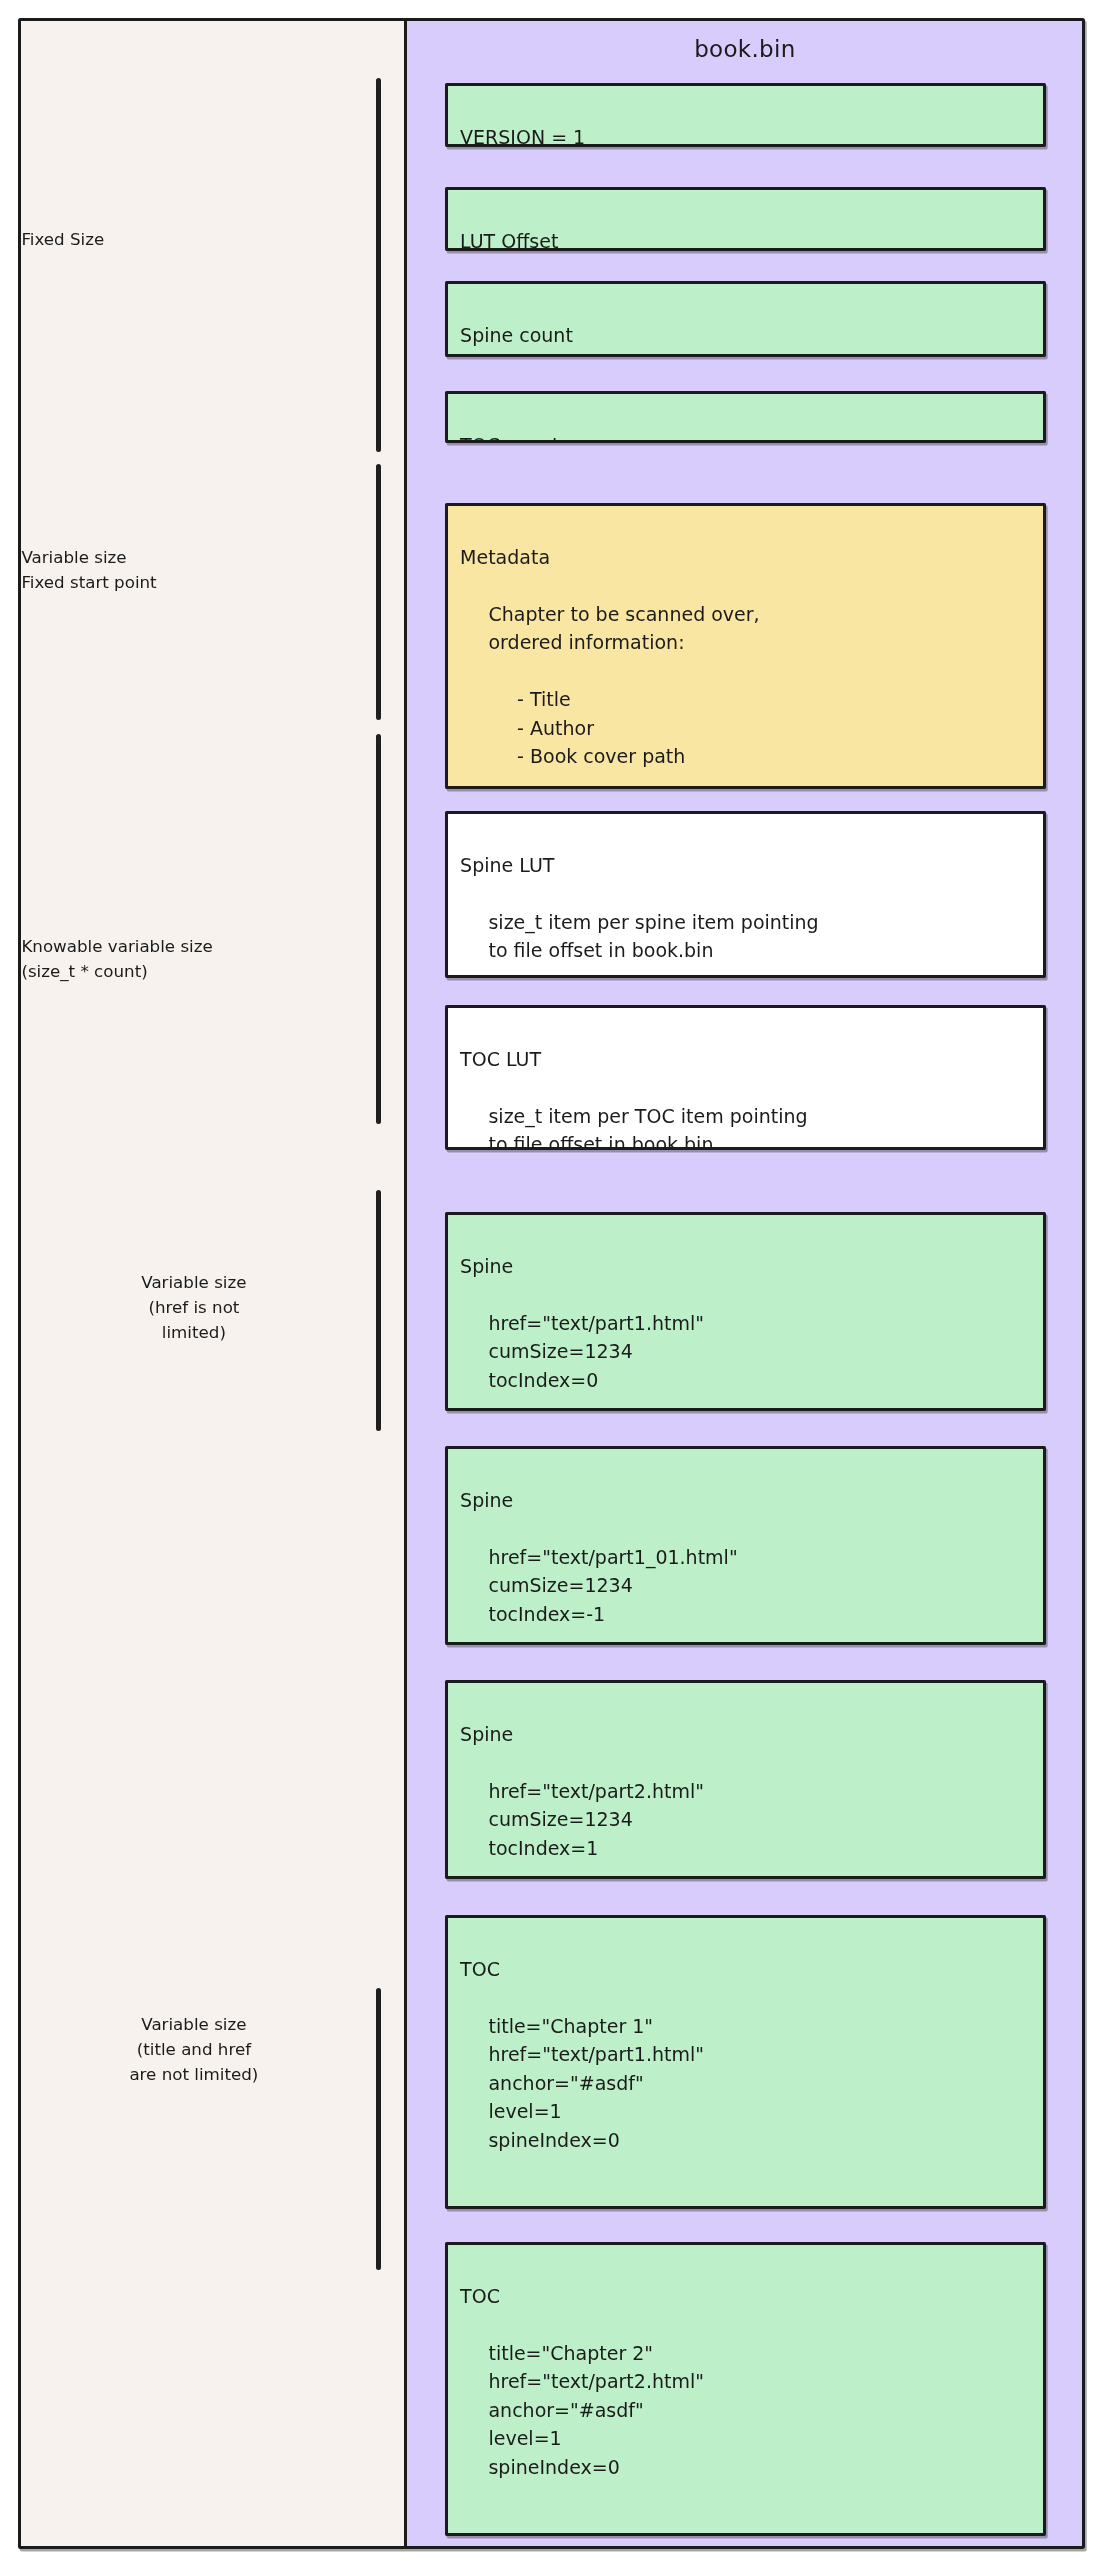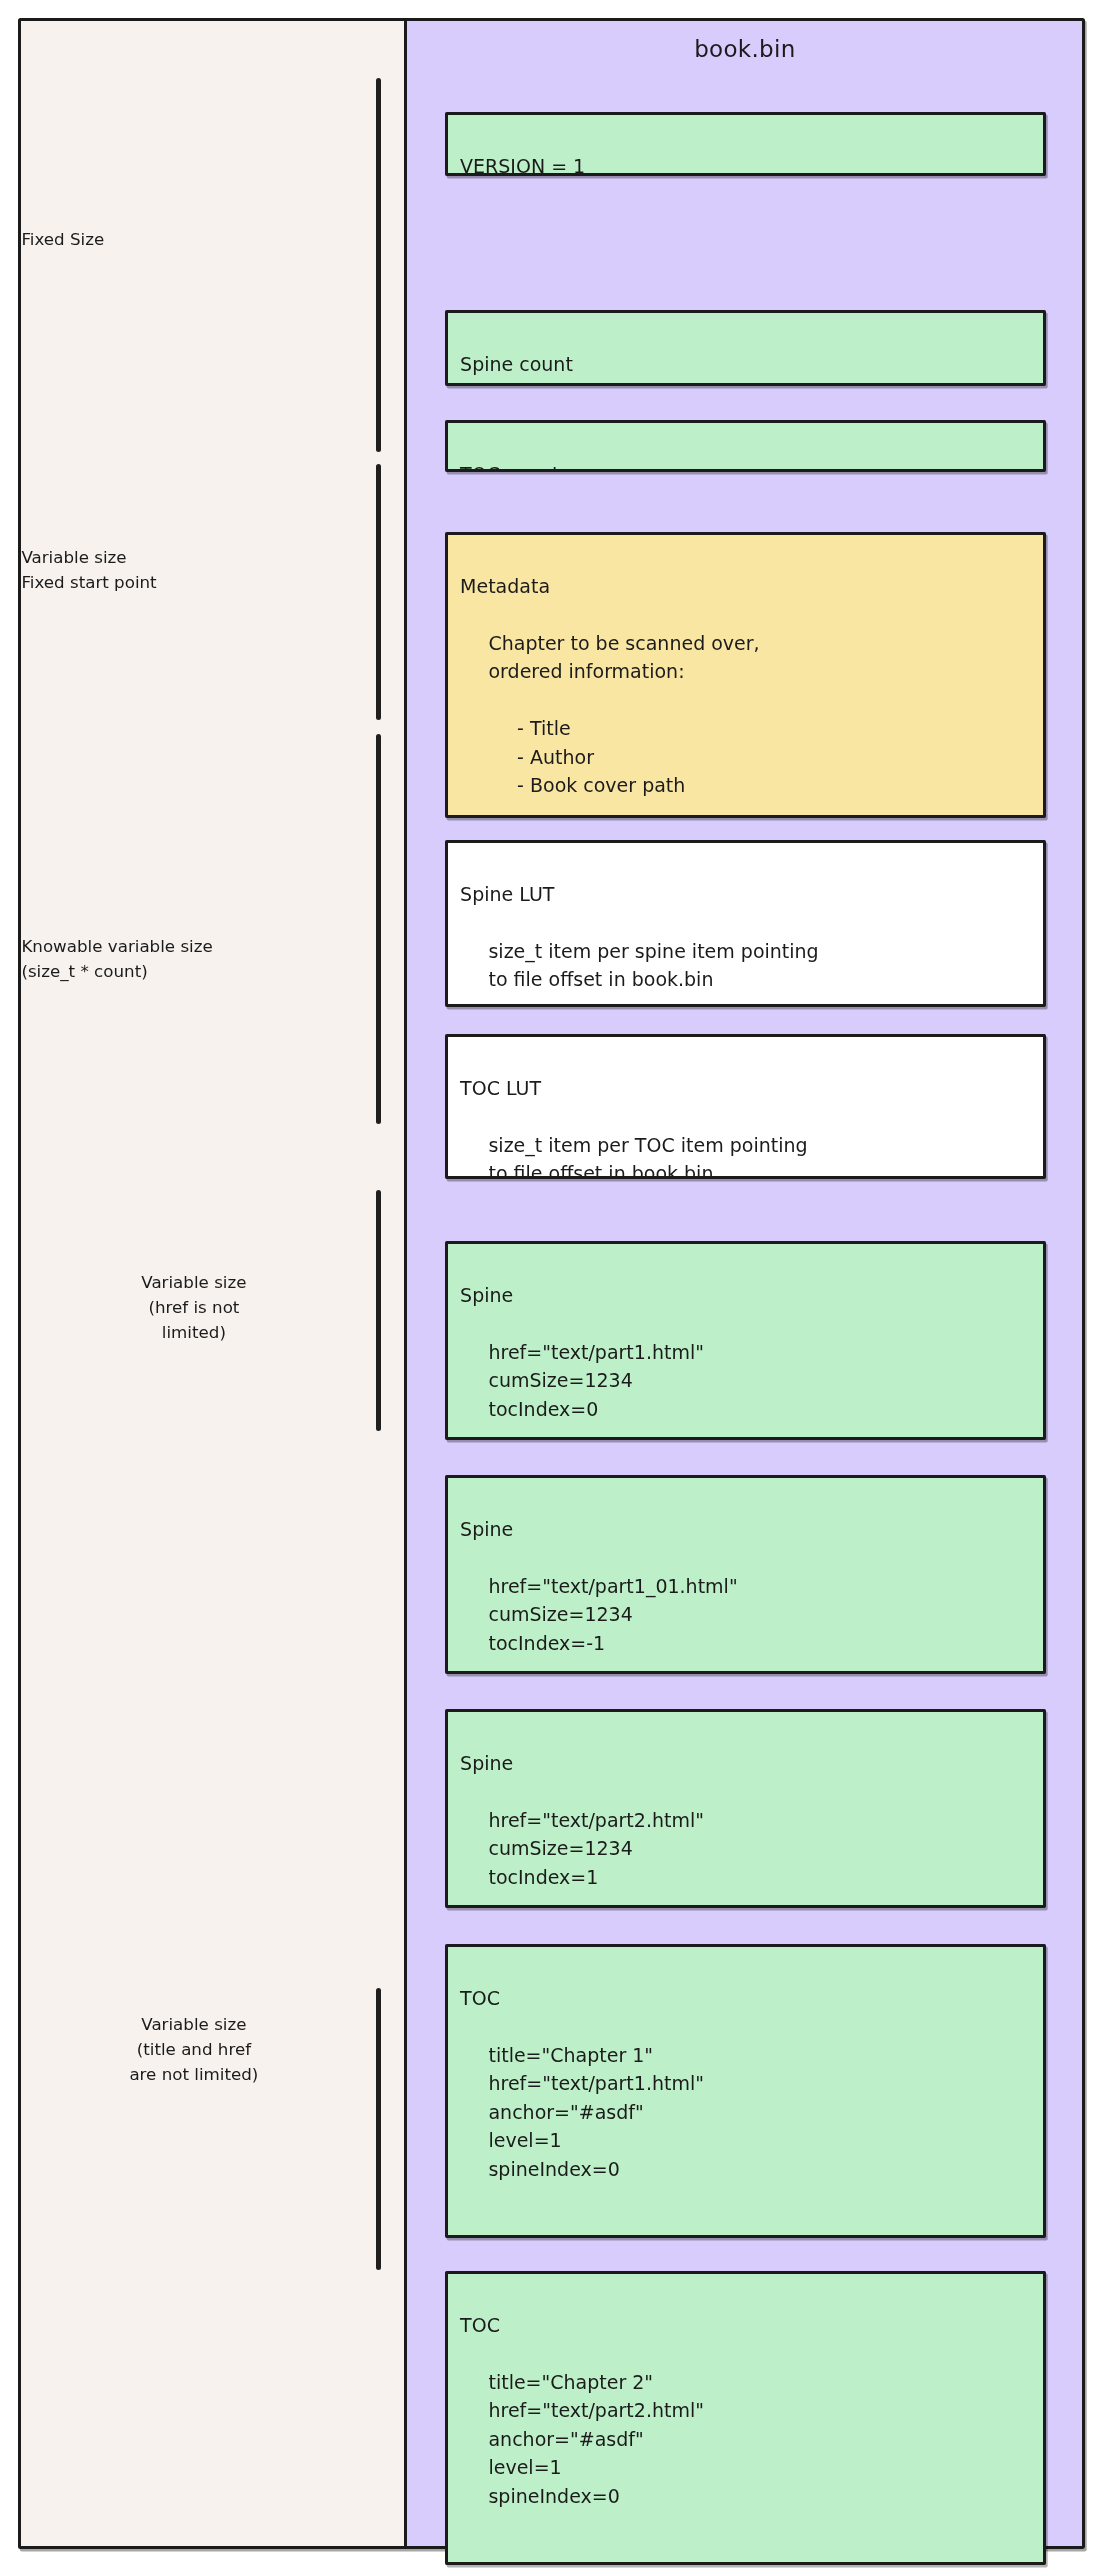--- a/index.html
+++ b/index.html
@@ -85,21 +85,20 @@
     box-sizing: border-box;
     border: 3.3px solid #1b1b1b;
     border-radius: 1.7px;
     box-shadow: 1.7px 2.5px 0 rgba(0,0,0,0.30);
     padding: 8.4px 11.7px 8.4px 11.7px;
     font-size: 19px;
     line-height: 28.4px;
     color: #1b1b1b;
     overflow: hidden;
     white-space: pre-line;
-    margin-top: 29px;
   }
   .rec.green  { background: #bdf0c8; }
   .rec.yellow { background: #fae6a3; }
   .rec.blue   { background: #ffffff; }
 
   .rec .head { display: block; }
   .rec .body { display: block; padding-left: 28.4px; }
   .rec .bullets { display: block; padding-left: 57px; }
 </style>
 </head>
@@ -134,20 +133,23 @@
   </div>
 
   <div id="right-col">
 
     <div id="file-title">book.bin</div>
 
     <div class="rec green" style="top:62px; height:64px;">
       <span class="head">VERSION = 1</span>
     </div>
 
+    <div class="rec green" style="top:166px; height:64px;">
+      <span class="head">LUT Offset</span>
+    </div>
 
     <div class="rec green" style="top:260px; height:76px;">
       <span class="head">Spine count</span>
     </div>
 
     <div class="rec green" style="top:370px; height:52px;">
       <span class="head">TOC count</span>
     </div>
 
     <div class="rec yellow" style="top:482px; height:286px;">

